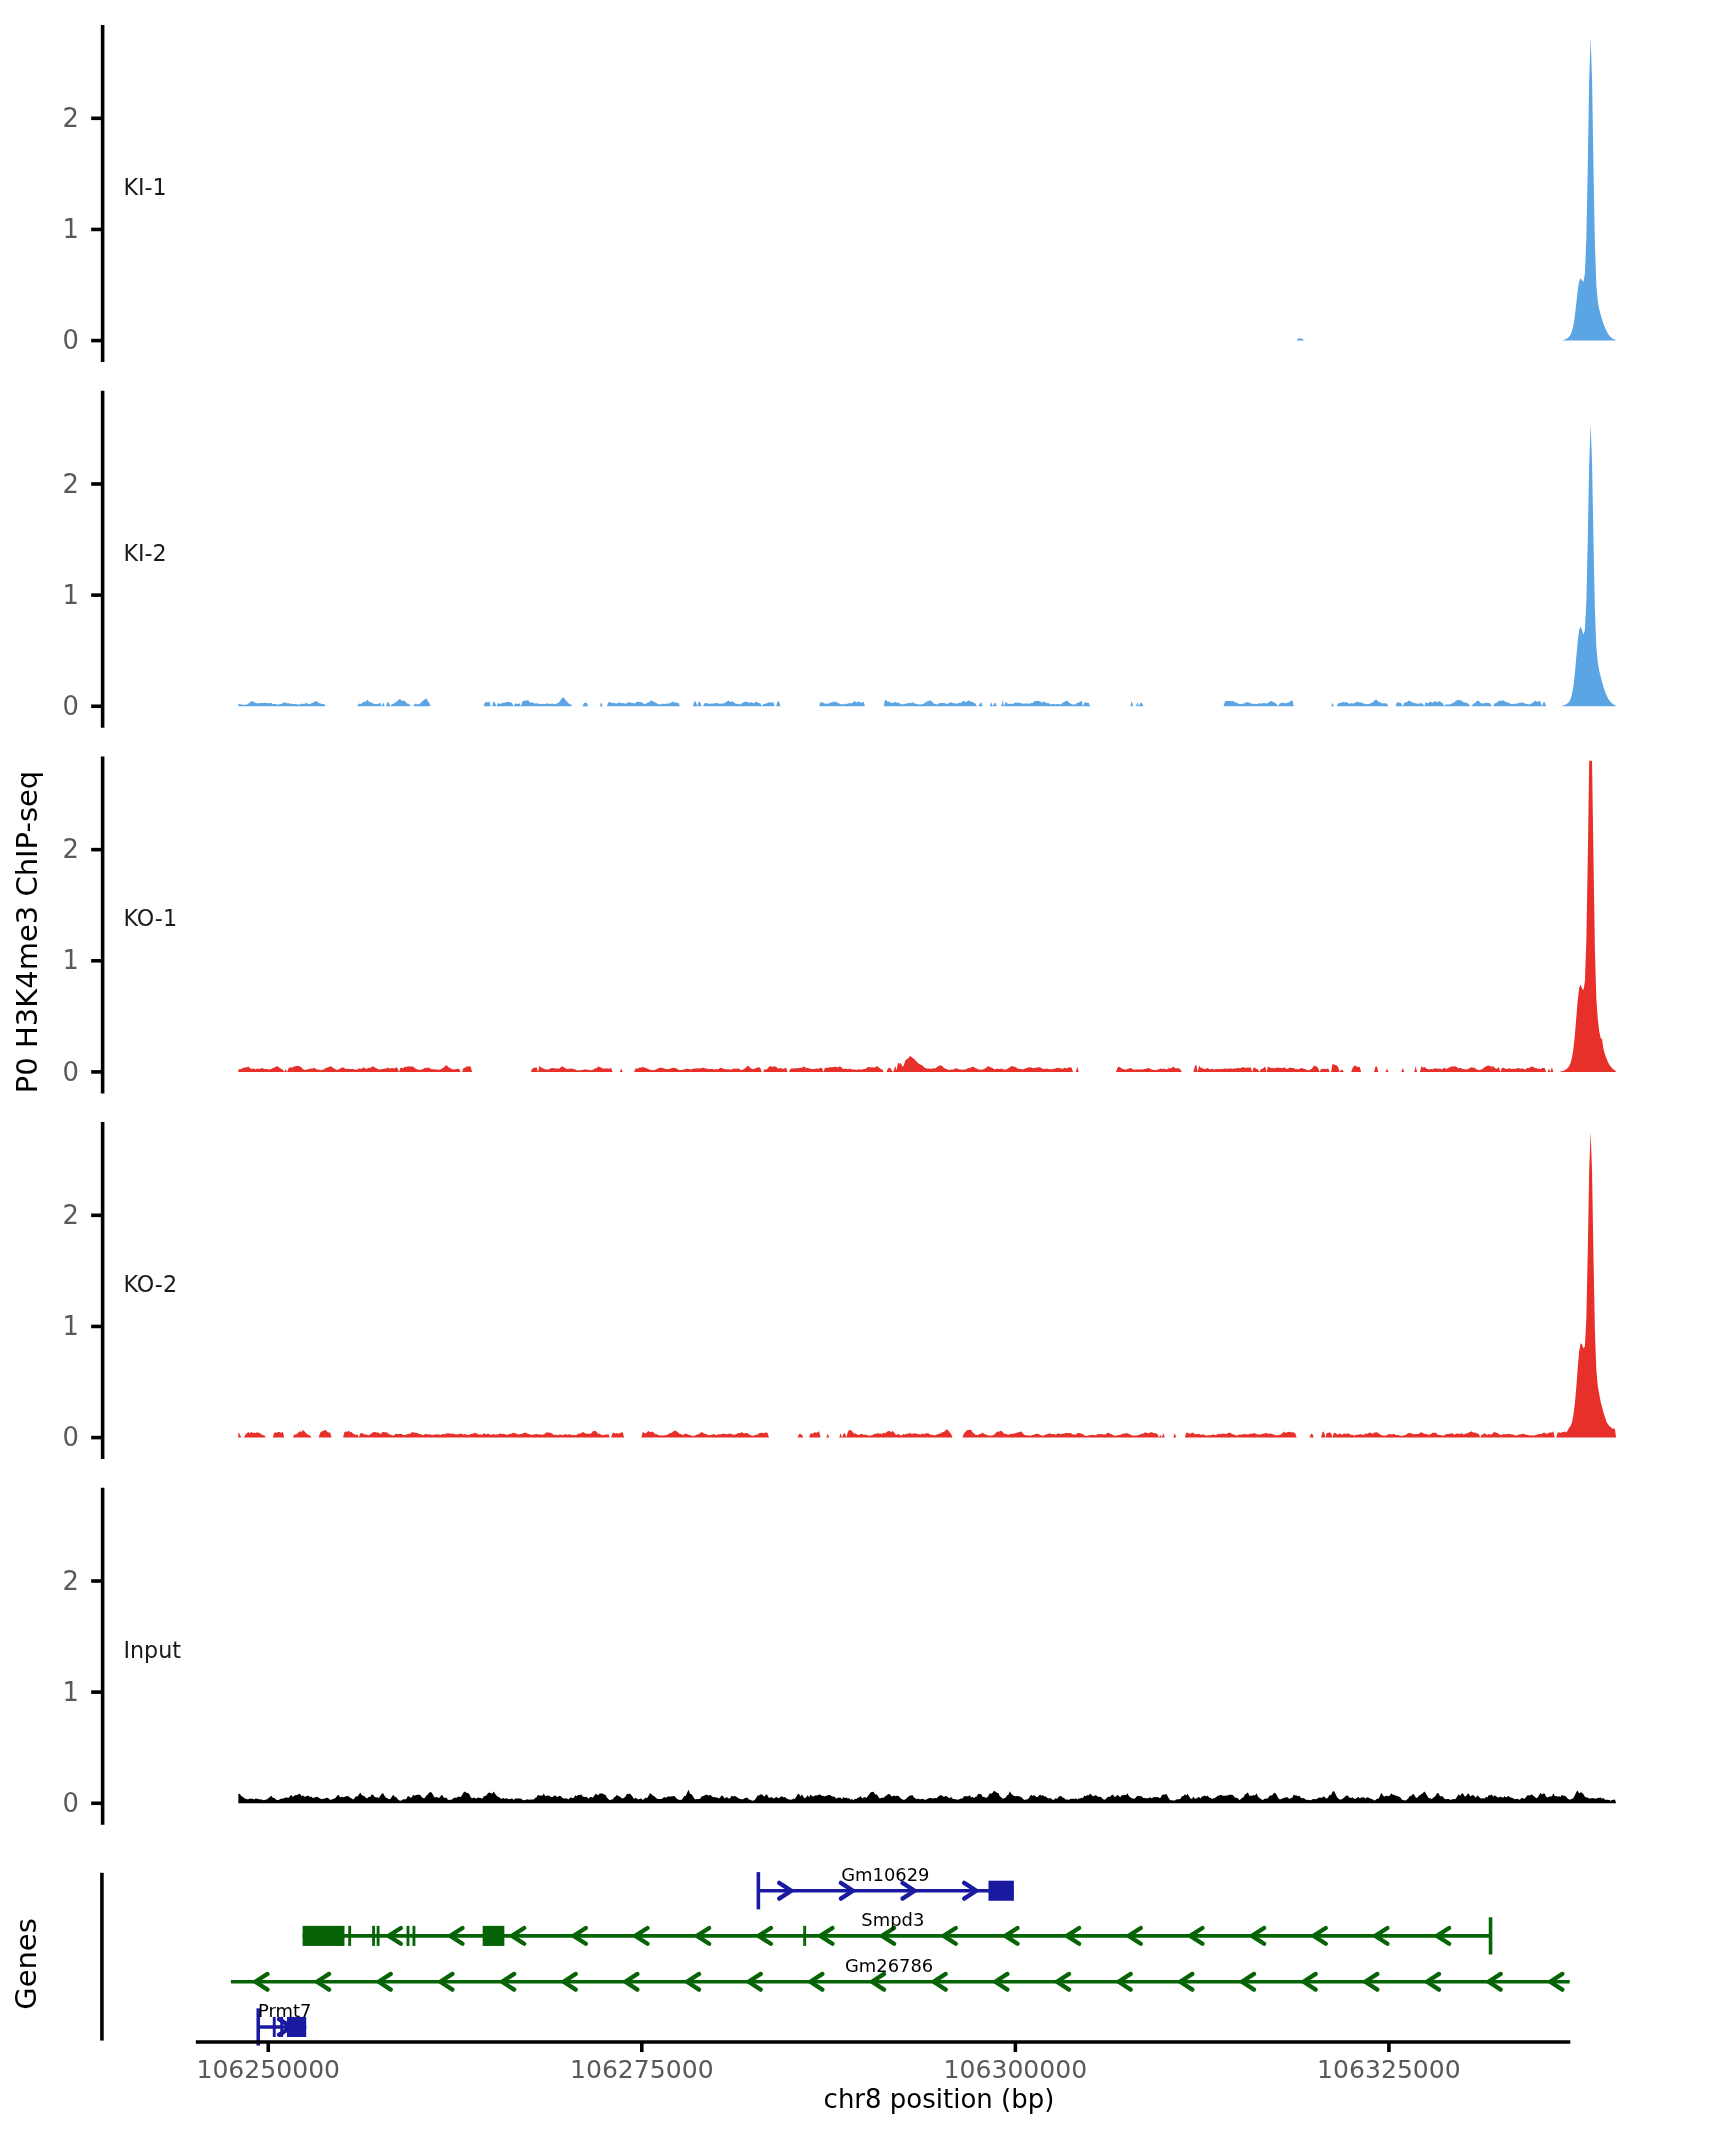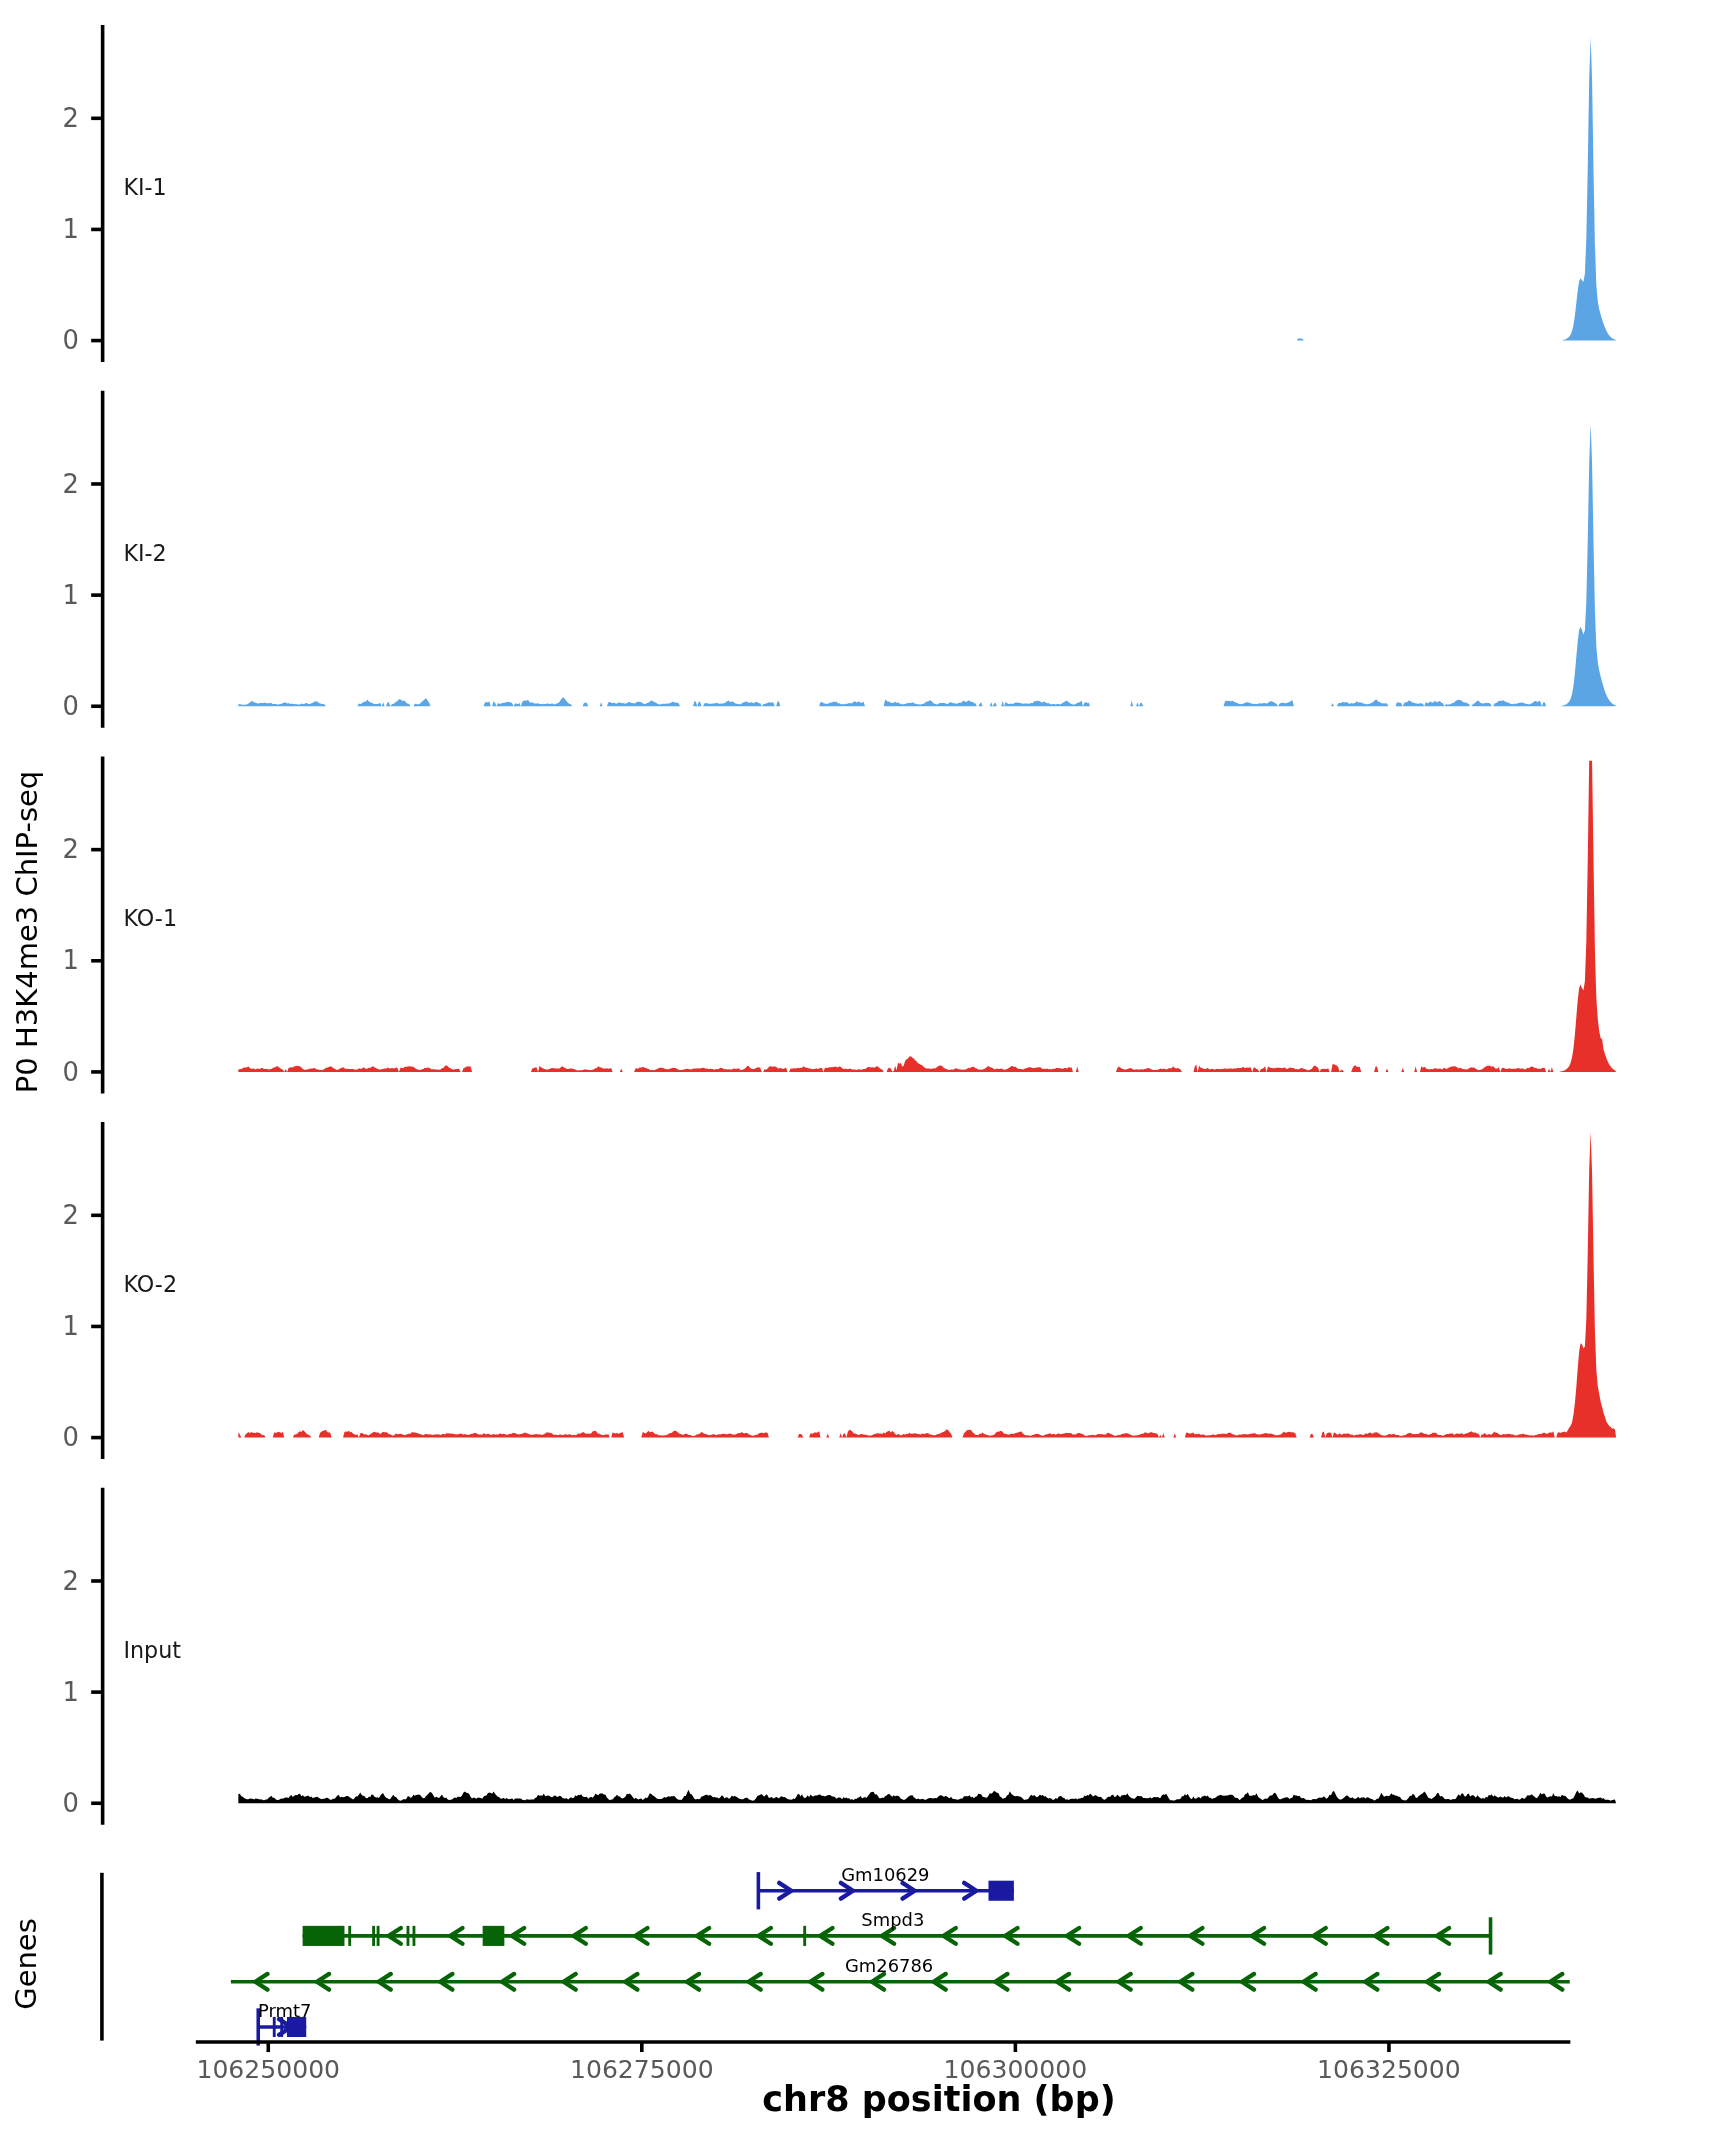--- a/index.html
+++ b/index.html
@@ -1,19 +1,19 @@
 <!DOCTYPE html>
 <html style="font-size:11.5px"><head>
 <meta charset="utf-8">
 <style>
   html,body{margin:0;padding:0;background:#ffffff;}
   body{width:1721px;height:2151px;position:relative;font-family:"DejaVu Sans",sans-serif;}
   .fig-label{position:absolute;color:#000;white-space:nowrap;}
   .ylab{font-size:29px;transform:translate(-50%,-50%) rotate(-90deg);}
-  .xlab{font-size:35px;transform:translate(-50%,-50%);font-weight:bold;}
+  .xlab{font-size:26px;transform:translate(-50%,-50%);}
   svg{position:absolute;left:0;top:0;}
 </style>
 </head>
 <body>
 
 <div class="fig-label ylab" style="left:27px;top:932px;">P0 H3K4me3 ChIP-seq</div>
 <div class="fig-label ylab" style="left:26px;top:1964px;">Genes</div>
 <div class="fig-label xlab" style="left:939px;top:2099px;">chr8 position (bp)</div>
 
 <svg id="plot" width="1721" height="2151" viewBox="0 0 2400 3000">

